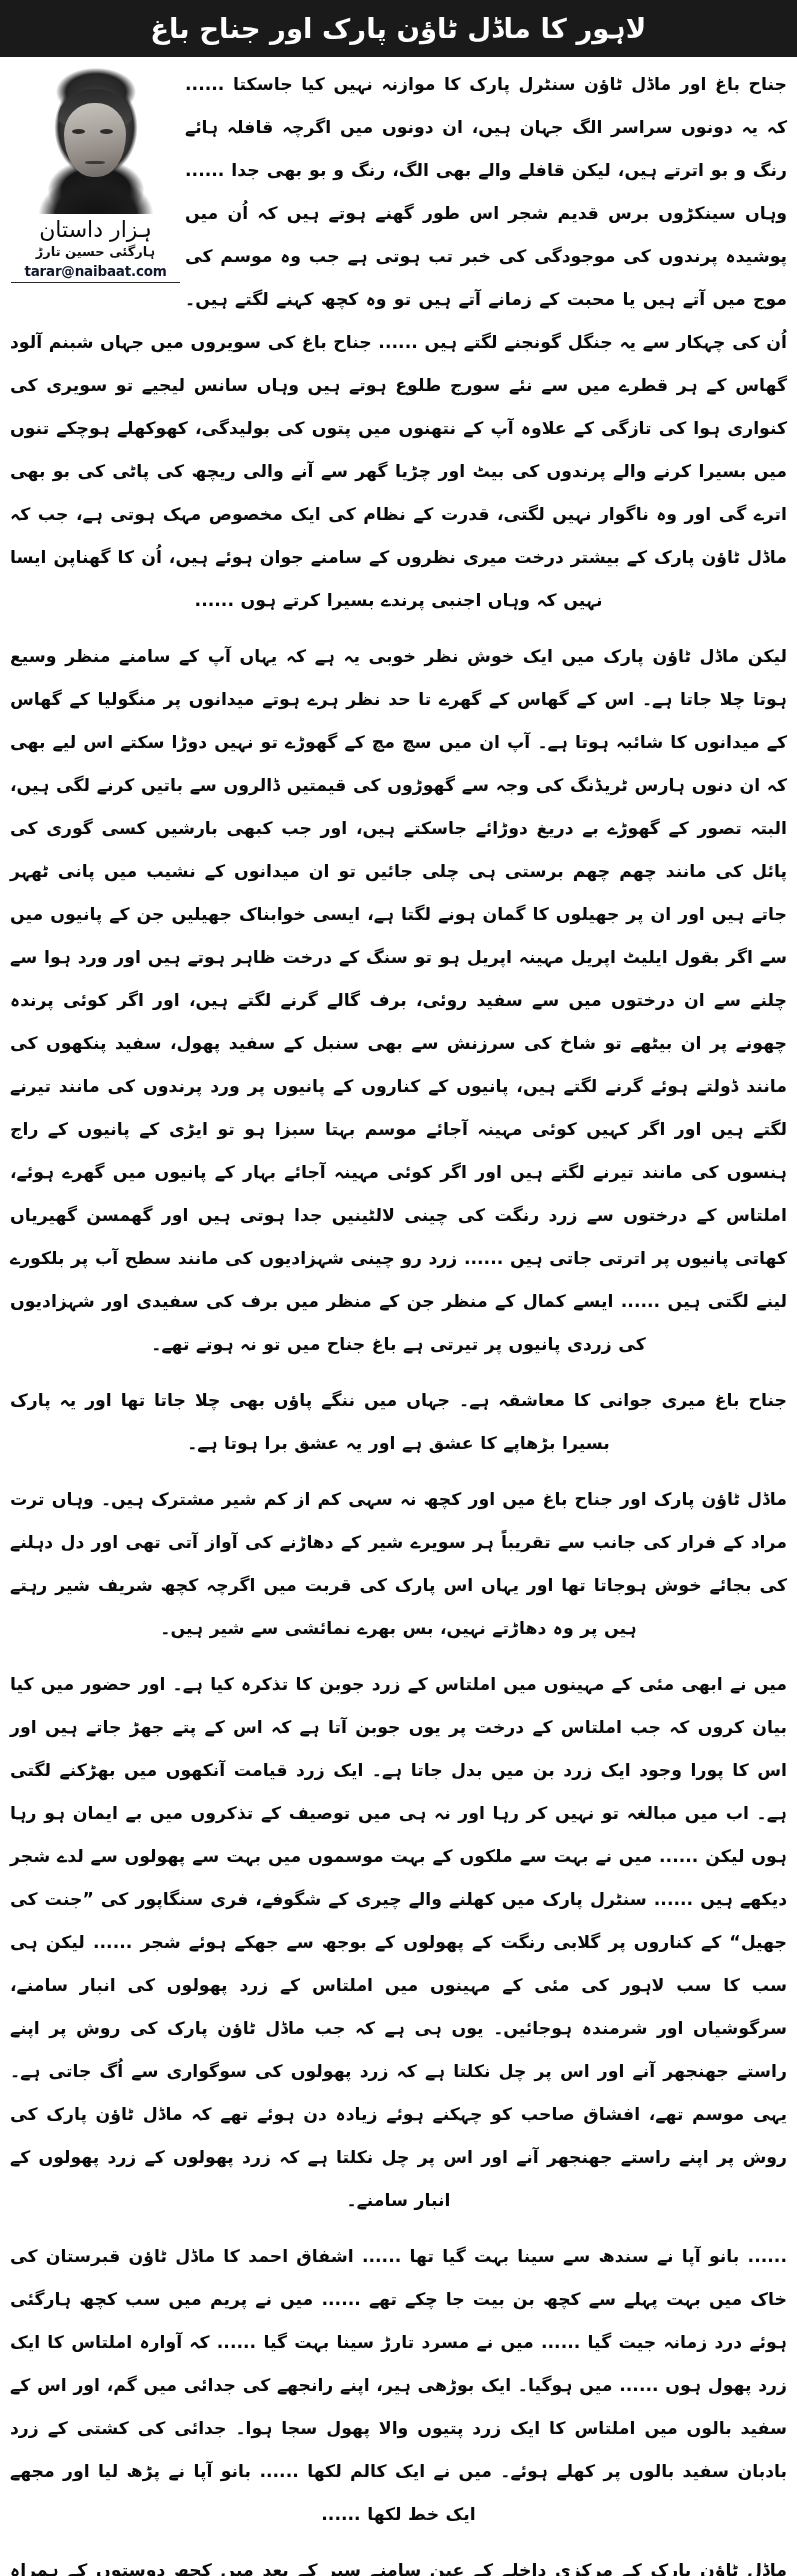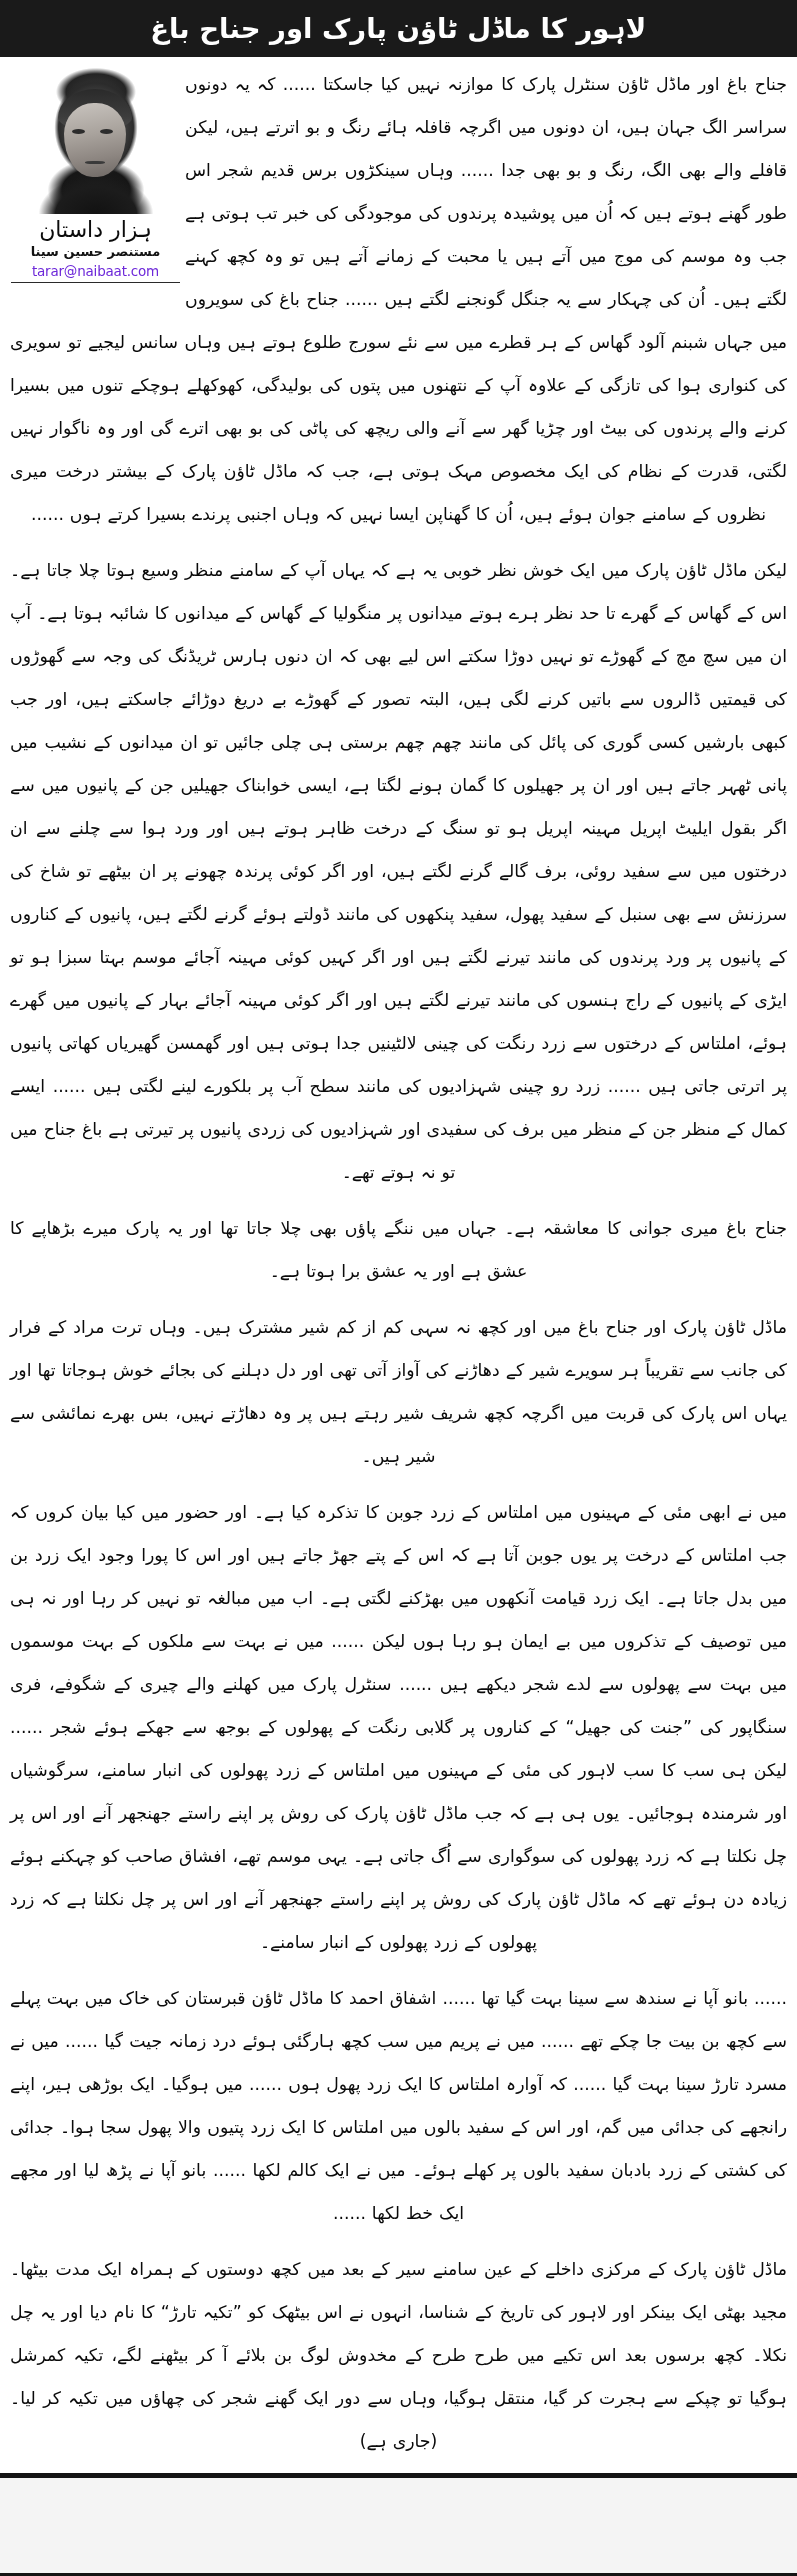--- a/index.html
+++ b/index.html
@@ -123,23 +123,23 @@
     font-size: 13px;
     font-weight: 600;
     color: #121212;
     line-height: 1.2;
     direction: rtl;
   }
   .author-email {
     margin-top: 3px;
     font-family: "DejaVu Sans", "Liberation Sans", sans-serif;
     font-size: 13.5px;
-    font-weight: 400;
+    font-weight: 700;
     letter-spacing: -0.2px;
-    color: #6d28d9;
+    color: #0f172a;
     direction: ltr;
   }
   .byline-rule {
     margin: 3px auto 0;
     width: 169px;
     height: 1px;
     background: #2a2a2a;
   }
 
   
@@ -152,20 +152,21 @@
   }
   .article p {
     margin: 0 0 13px 0;
     font-family: "DejaVu Sans", "Liberation Sans", sans-serif;
     font-size: 17.3px;
     line-height: 43px;
     color: #0a0a0a;
     text-align: justify;
     text-justify: inter-word;
     word-spacing: 0.5px;
+    font-weight: bold;
   }
   .article p:last-child { margin-bottom: 0; }
   .article p.tail { text-align: justify; }
 
   
   .footer-rule-top {
     width: 797px;
     height: 5px;
     background: #141414;
   }
@@ -194,29 +195,29 @@
   <div class="byline">
     <div class="author-photo" role="img">
       <div class="hair"></div>
       <div class="face"></div>
       <div class="eyeL"></div>
       <div class="eyeR"></div>
       <div class="mouth"></div>
       <div class="shoulders"></div>
     </div>
     <div class="column-name">ہزار داستان</div>
-    <div class="author-name">مستنصر حسین سینا</div>
+    <div class="author-name">ہارگئی حسین تارڑ</div>
     <div class="author-email">tarar@naibaat.com</div>
     <div class="byline-rule"></div>
   </div>
 
   <div class="article">
     <p>جناح باغ اور ماڈل ٹاؤن سنٹرل پارک کا موازنہ نہیں کیا جاسکتا ...... کہ یہ دونوں سراسر الگ جہان ہیں، ان دونوں میں اگرچہ قافلہ ہائے رنگ و بو اترتے ہیں، لیکن قافلے والے بھی الگ، رنگ و بو بھی جدا ...... وہاں سینکڑوں برس قدیم شجر اس طور گھنے ہوتے ہیں کہ اُن میں پوشیدہ پرندوں کی موجودگی کی خبر تب ہوتی ہے جب وہ موسم کی موج میں آتے ہیں یا محبت کے زمانے آتے ہیں تو وہ کچھ کہنے لگتے ہیں۔ اُن کی چہکار سے یہ جنگل گونجنے لگتے ہیں ...... جناح باغ کی سویروں میں جہاں شبنم آلود گھاس کے ہر قطرے میں سے نئے سورج طلوع ہوتے ہیں وہاں سانس لیجیے تو سویری کی کنواری ہوا کی تازگی کے علاوہ آپ کے نتھنوں میں پتوں کی بولیدگی، کھوکھلے ہوچکے تنوں میں بسیرا کرنے والے پرندوں کی بیٹ اور چڑیا گھر سے آنے والی ریچھ کی پاٹی کی بو بھی اترے گی اور وہ ناگوار نہیں لگتی، قدرت کے نظام کی ایک مخصوص مہک ہوتی ہے، جب کہ ماڈل ٹاؤن پارک کے بیشتر درخت میری نظروں کے سامنے جوان ہوئے ہیں، اُن کا گھناپن ایسا نہیں کہ وہاں اجنبی پرندے بسیرا کرتے ہوں ......</p>
     <p>لیکن ماڈل ٹاؤن پارک میں ایک خوش نظر خوبی یہ ہے کہ یہاں آپ کے سامنے منظر وسیع ہوتا چلا جاتا ہے۔ اس کے گھاس کے گھرے تا حد نظر ہرے ہوتے میدانوں پر منگولیا کے گھاس کے میدانوں کا شائبہ ہوتا ہے۔ آپ ان میں سچ مچ کے گھوڑے تو نہیں دوڑا سکتے اس لیے بھی کہ ان دنوں ہارس ٹریڈنگ کی وجہ سے گھوڑوں کی قیمتیں ڈالروں سے باتیں کرنے لگی ہیں، البتہ تصور کے گھوڑے بے دریغ دوڑائے جاسکتے ہیں، اور جب کبھی بارشیں کسی گوری کی پائل کی مانند چھم چھم برستی ہی چلی جائیں تو ان میدانوں کے نشیب میں پانی ٹھہر جاتے ہیں اور ان پر جھیلوں کا گمان ہونے لگتا ہے، ایسی خوابناک جھیلیں جن کے پانیوں میں سے اگر بقول ایلیٹ اپریل مہینہ اپریل ہو تو سنگ کے درخت ظاہر ہوتے ہیں اور ورد ہوا سے چلنے سے ان درختوں میں سے سفید روئی، برف گالے گرنے لگتے ہیں، اور اگر کوئی پرندہ چھونے پر ان بیٹھے تو شاخ کی سرزنش سے بھی سنبل کے سفید پھول، سفید پنکھوں کی مانند ڈولتے ہوئے گرنے لگتے ہیں، پانیوں کے کناروں کے پانیوں پر ورد پرندوں کی مانند تیرنے لگتے ہیں اور اگر کہیں کوئی مہینہ آجائے موسم بہتا سبزا ہو تو ایڑی کے پانیوں کے راج ہنسوں کی مانند تیرنے لگتے ہیں اور اگر کوئی مہینہ آجائے بہار کے پانیوں میں گھرے ہوئے، املتاس کے درختوں سے زرد رنگت کی چینی لالٹینیں جدا ہوتی ہیں اور گھمسن گھیریاں کھاتی پانیوں پر اترتی جاتی ہیں ...... زرد رو چینی شہزادیوں کی مانند سطح آب پر بلکورے لینے لگتی ہیں ...... ایسے کمال کے منظر جن کے منظر میں برف کی سفیدی اور شہزادیوں کی زردی پانیوں پر تیرتی ہے باغ جناح میں تو نہ ہوتے تھے۔</p>
-    <p>جناح باغ میری جوانی کا معاشقہ ہے۔ جہاں میں ننگے پاؤں بھی چلا جاتا تھا اور یہ پارک میرے بڑھاپے کا عشق ہے اور یہ عشق برا ہوتا ہے۔</p>
+    <p>جناح باغ میری جوانی کا معاشقہ ہے۔ جہاں میں ننگے پاؤں بھی چلا جاتا تھا اور یہ پارک بسیرا بڑھاپے کا عشق ہے اور یہ عشق برا ہوتا ہے۔</p>
     <p>ماڈل ٹاؤن پارک اور جناح باغ میں اور کچھ نہ سہی کم از کم شیر مشترک ہیں۔ وہاں ترت مراد کے فرار کی جانب سے تقریباً ہر سویرے شیر کے دھاڑنے کی آواز آتی تھی اور دل دہلنے کی بجائے خوش ہوجاتا تھا اور یہاں اس پارک کی قربت میں اگرچہ کچھ شریف شیر رہتے ہیں پر وہ دھاڑتے نہیں، بس بھرے نمائشی سے شیر ہیں۔</p>
     <p>میں نے ابھی مئی کے مہینوں میں املتاس کے زرد جوبن کا تذکرہ کیا ہے۔ اور حضور میں کیا بیان کروں کہ جب املتاس کے درخت پر یوں جوبن آتا ہے کہ اس کے پتے جھڑ جاتے ہیں اور اس کا پورا وجود ایک زرد بن میں بدل جاتا ہے۔ ایک زرد قیامت آنکھوں میں بھڑکنے لگتی ہے۔ اب میں مبالغہ تو نہیں کر رہا اور نہ ہی میں توصیف کے تذکروں میں بے ایمان ہو رہا ہوں لیکن ...... میں نے بہت سے ملکوں کے بہت موسموں میں بہت سے پھولوں سے لدے شجر دیکھے ہیں ...... سنٹرل پارک میں کھلنے والے چیری کے شگوفے، فری سنگاپور کی ”جنت کی جھیل“ کے کناروں پر گلابی رنگت کے پھولوں کے بوجھ سے جھکے ہوئے شجر ...... لیکن ہی سب کا سب لاہور کی مئی کے مہینوں میں املتاس کے زرد پھولوں کی انبار سامنے، سرگوشیاں اور شرمندہ ہوجائیں۔ یوں ہی ہے کہ جب ماڈل ٹاؤن پارک کی روش پر اپنے راستے جھنجھر آنے اور اس پر چل نکلتا ہے کہ زرد پھولوں کی سوگواری سے اُگ جاتی ہے۔ یہی موسم تھے، افشاق صاحب کو چہکنے ہوئے زیادہ دن ہوئے تھے کہ ماڈل ٹاؤن پارک کی روش پر اپنے راستے جھنجھر آنے اور اس پر چل نکلتا ہے کہ زرد پھولوں کے زرد پھولوں کے انبار سامنے۔</p>
     <p>...... بانو آپا نے سندھ سے سینا بہت گیا تھا ...... اشفاق احمد کا ماڈل ٹاؤن قبرستان کی خاک میں بہت پہلے سے کچھ بن بیت جا چکے تھے ...... میں نے پریم میں سب کچھ ہارگئی ہوئے درد زمانہ جیت گیا ...... میں نے مسرد تارڑ سینا بہت گیا ...... کہ آوارہ املتاس کا ایک زرد پھول ہوں ...... میں ہوگیا۔ ایک بوڑھی ہیر، اپنے رانجھے کی جدائی میں گم، اور اس کے سفید بالوں میں املتاس کا ایک زرد پتیوں والا پھول سجا ہوا۔ جدائی کی کشتی کے زرد بادبان سفید بالوں پر کھلے ہوئے۔ میں نے ایک کالم لکھا ...... بانو آپا نے پڑھ لیا اور مجھے ایک خط لکھا ......</p>
     <p class="tail">ماڈل ٹاؤن پارک کے مرکزی داخلے کے عین سامنے سیر کے بعد میں کچھ دوستوں کے ہمراہ ایک مدت بیٹھا۔ مجید بھٹی ایک بینکر اور لاہور کی تاریخ کے شناسا، انہوں نے اس بیٹھک کو ”تکیہ تارڑ“ کا نام دیا اور یہ چل نکلا۔ کچھ برسوں بعد اس تکیے میں طرح طرح کے مخدوش لوگ بن بلائے آ کر بیٹھنے لگے، تکیہ کمرشل ہوگیا تو چپکے سے ہجرت کر گیا، منتقل ہوگیا، وہاں سے دور ایک گھنے شجر کی چھاؤں میں تکیہ کر لیا۔ (جاری ہے)</p>
   </div>
 
   <div class="footer-rule-top"></div>
   <div class="footer">
 
     

